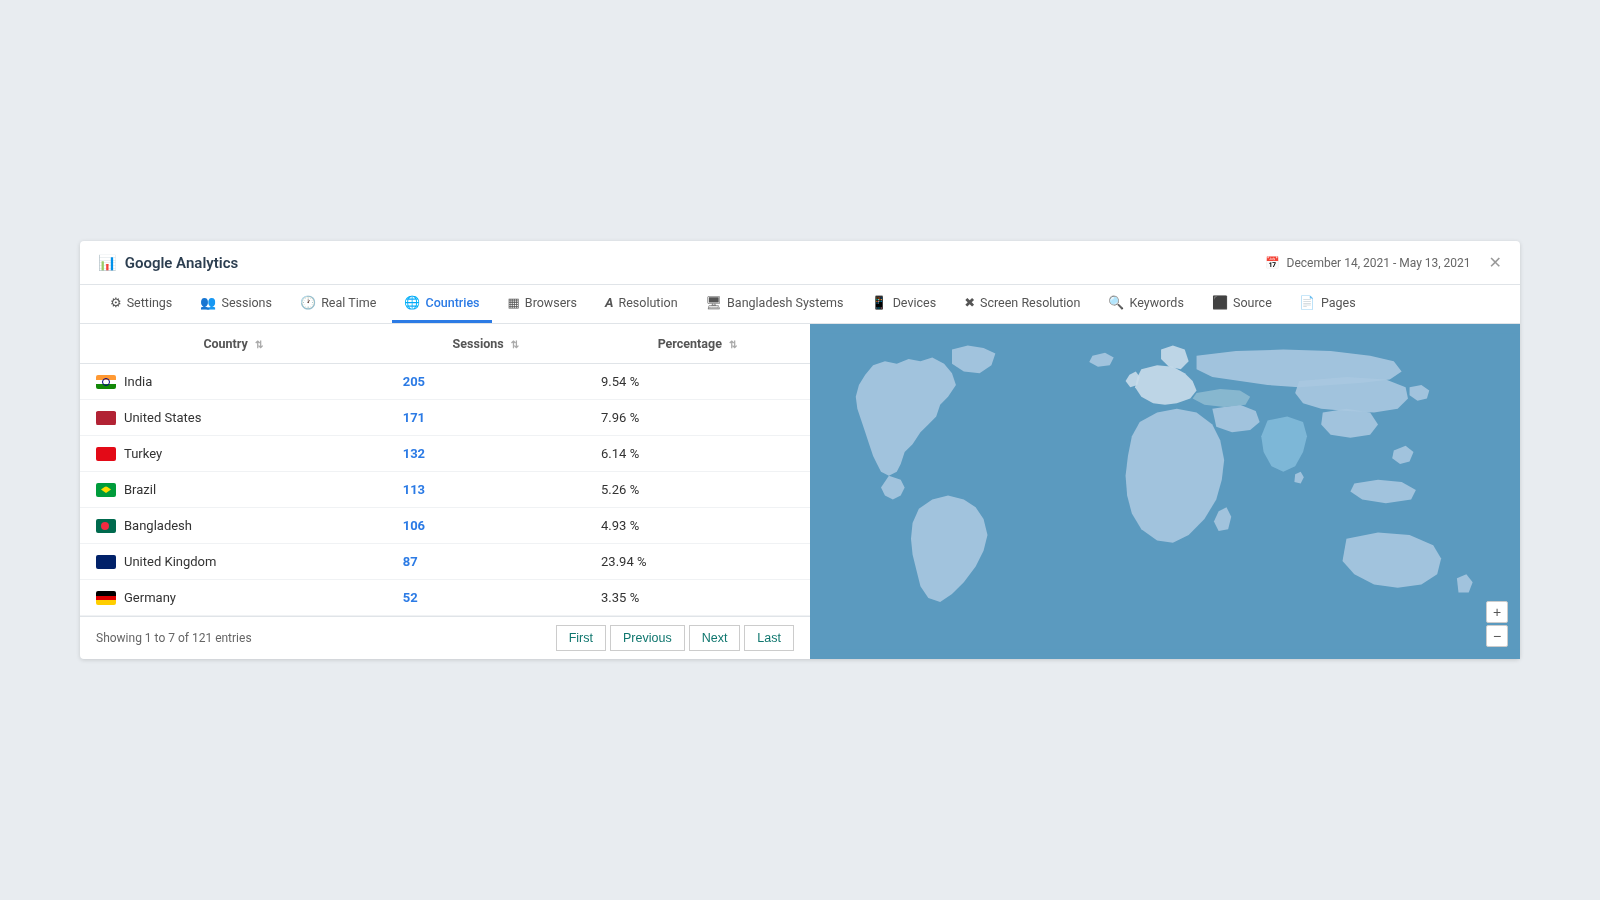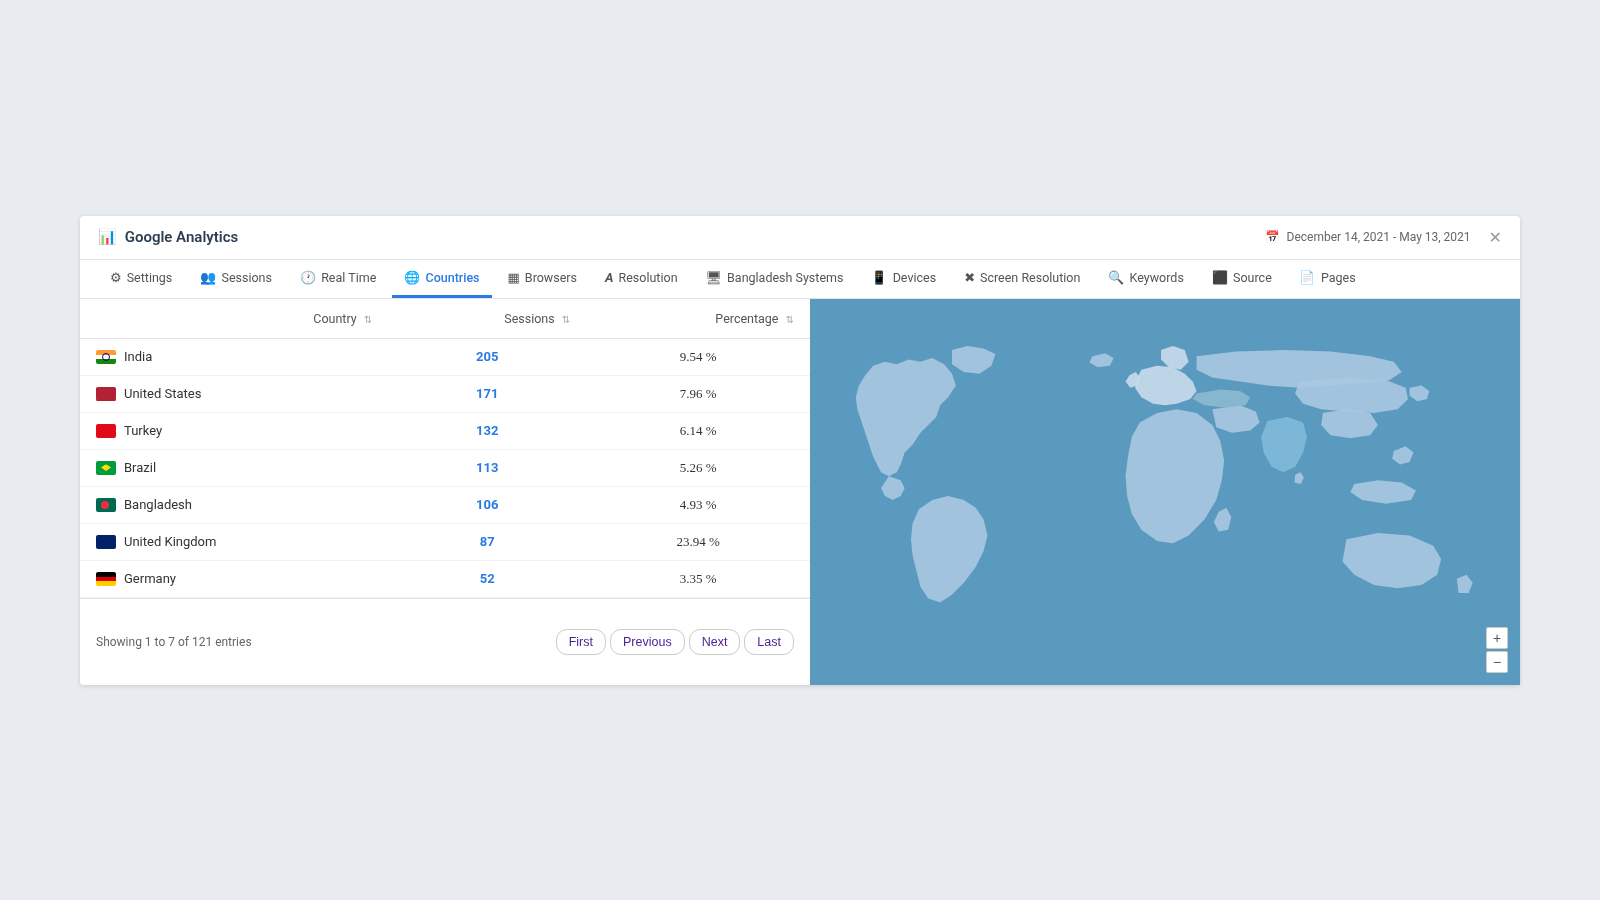--- a/index.html
+++ b/index.html
@@ -95,47 +95,45 @@
     }
     table {
       width: 100%;
       border-collapse: collapse;
     }
     thead tr {
       border-bottom: 1px solid #e0e4e8;
     }
     thead th {
       padding: 12px 16px;
-      text-align: right;
+      text-align: center;
       font-size: 12.5px;
-      font-weight: 400;
+      font-weight: 700;
       color: #555;
       white-space: nowrap;
     }
     thead th .sort-icon {
       font-size: 10px;
       color: #aaa;
       margin-left: 4px;
     }
     tbody tr {
       border-bottom: 1px solid #f0f2f4;
-      text-align: center;
     }
     tbody td {
       padding: 10px 16px;
       font-size: 13px;
       color: #333;
     }
     td.sessions-cell {
       color: #2c7be5;
       font-weight: bold;
     }
     td.percentage-cell {
       color: #333;
-      font-family: Liberation Serif, serif;
     }
     .flag {
       display: inline-block;
       width: 20px;
       height: 14px;
       margin-right: 8px;
       border-radius: 2px;
       vertical-align: middle;
       position: relative;
       overflow: hidden;
@@ -161,39 +159,39 @@
 
     .country-cell {
       display: flex;
       align-items: center;
     }
     
     .pagination-row {
       display: flex;
       align-items: center;
       justify-content: space-between;
-      padding: 30px 16px;
+      padding: 8px 16px;
       border-top: 1px solid #e0e4e8;
     }
     .pagination-info {
       font-size: 12px;
       color: #666;
     }
     .pagination-buttons {
       display: flex;
       gap: 4px;
     }
     .pag-btn {
       padding: 5px 12px;
       font-size: 12.5px;
       border: 1px solid #ccc;
       background: #fff;
-      color: #4c1d95;
+      color: #0f766e;
       cursor: pointer;
-      border-radius: 11px;
+      border-radius: 0;
     }
     
     .map-section {
       flex: 1;
       background: #5b9abf;
       position: relative;
       min-height: 320px;
       overflow: hidden;
     }
     .map-svg {

